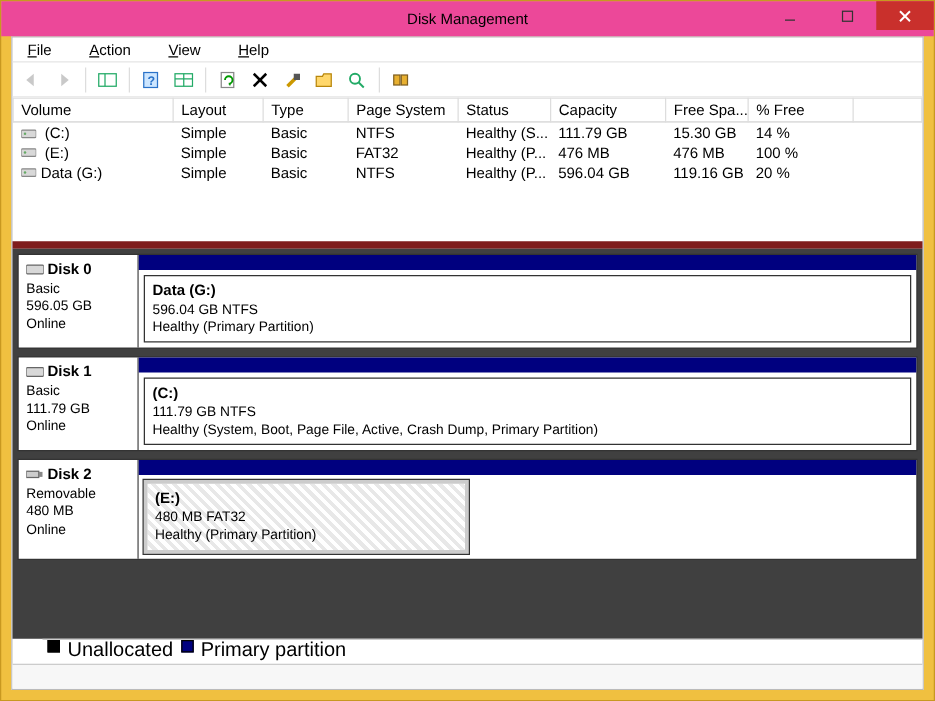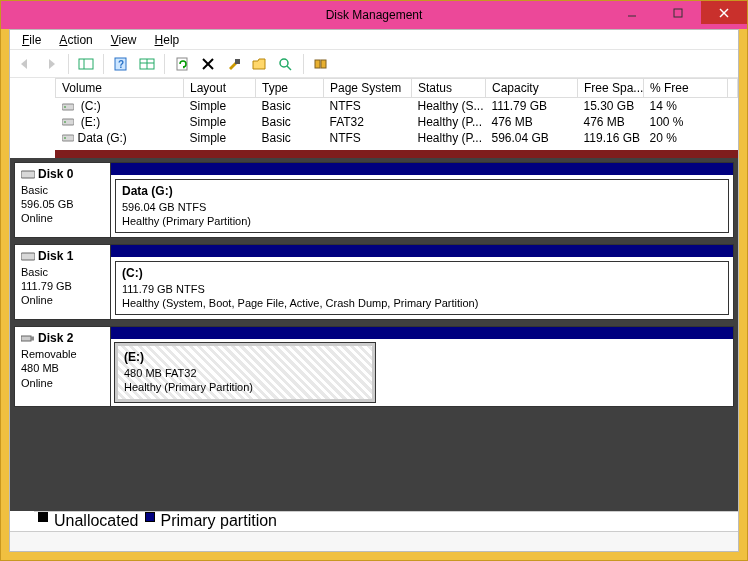--- a/index.html
+++ b/index.html
@@ -62,21 +62,21 @@
     background: #fff;
     border: 1px solid #bbb;
     display: flex;
     flex-direction: column;
   }
   .menubar {
     height: 20px;
     display: flex;
     align-items: center;
     padding: 0 4px;
-    gap: 2px;
+    gap: 14px;
     border-bottom: 1px solid #e5e5e5;
     font-size: 12px;
   }
   .menu-item {
     padding: 1px 8px;
     cursor: default;
   }
   .menu-item u { text-decoration: underline; }
   .toolbar {
     height: 28px;
@@ -103,24 +103,23 @@
   }
   .tb-btn svg { display: block; }
   .disabled { opacity: 0.45; }
   .panes {
     flex: 1;
     display: flex;
     flex-direction: column;
     min-height: 0;
   }
   .volume-list {
-    height: 80px;
+    height: 121px;
     overflow: hidden;
-    border-bottom: 8px solid #7f1d1d;
-    margin-left: 45px;
+    border-bottom: 6px solid #7f1d1d;
   }
   table.vol {
     width: 100%;
     border-collapse: collapse;
     table-layout: fixed;
     font-size: 12px;
   }
   table.vol th {
     text-align: left;
     font-weight: normal;

